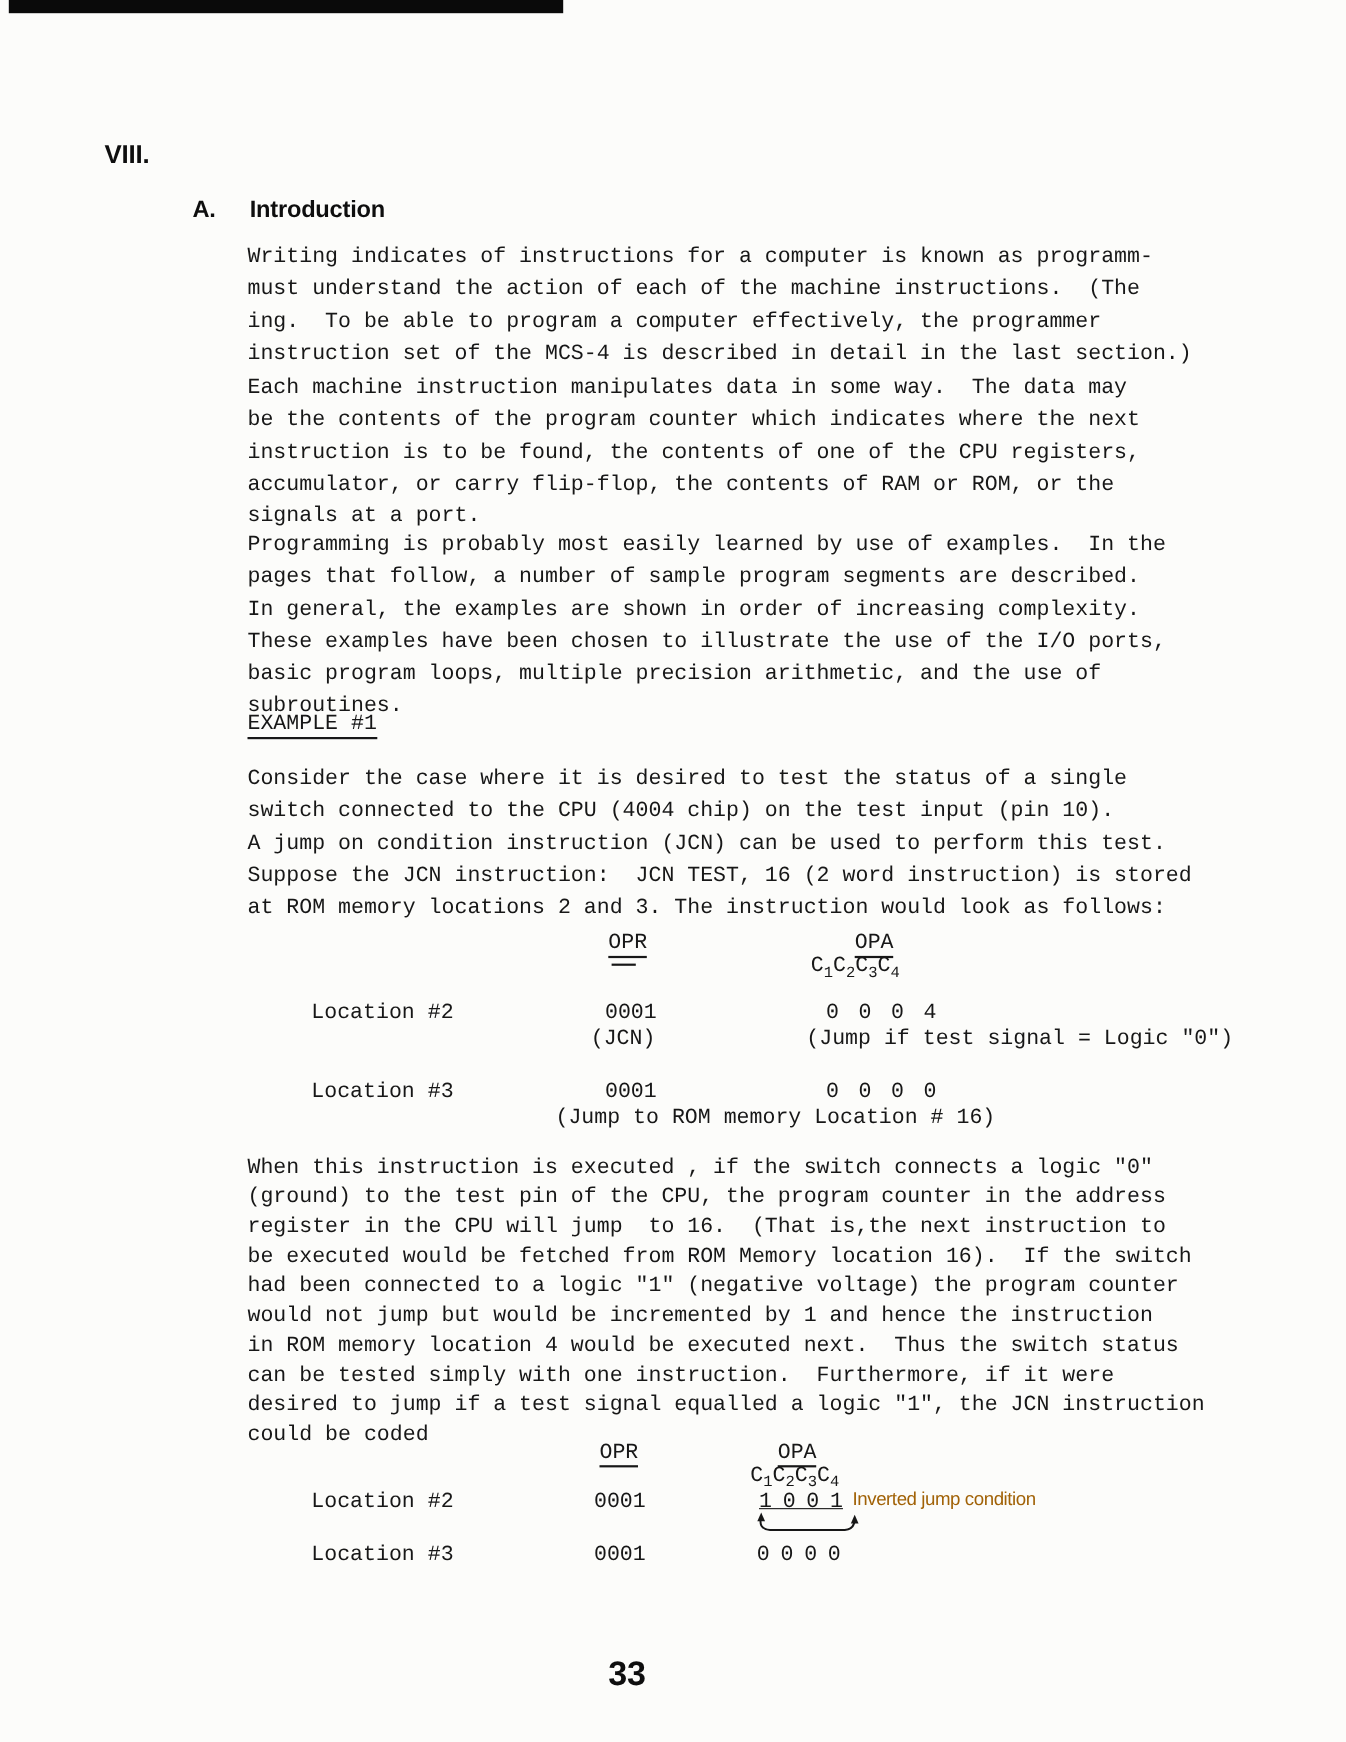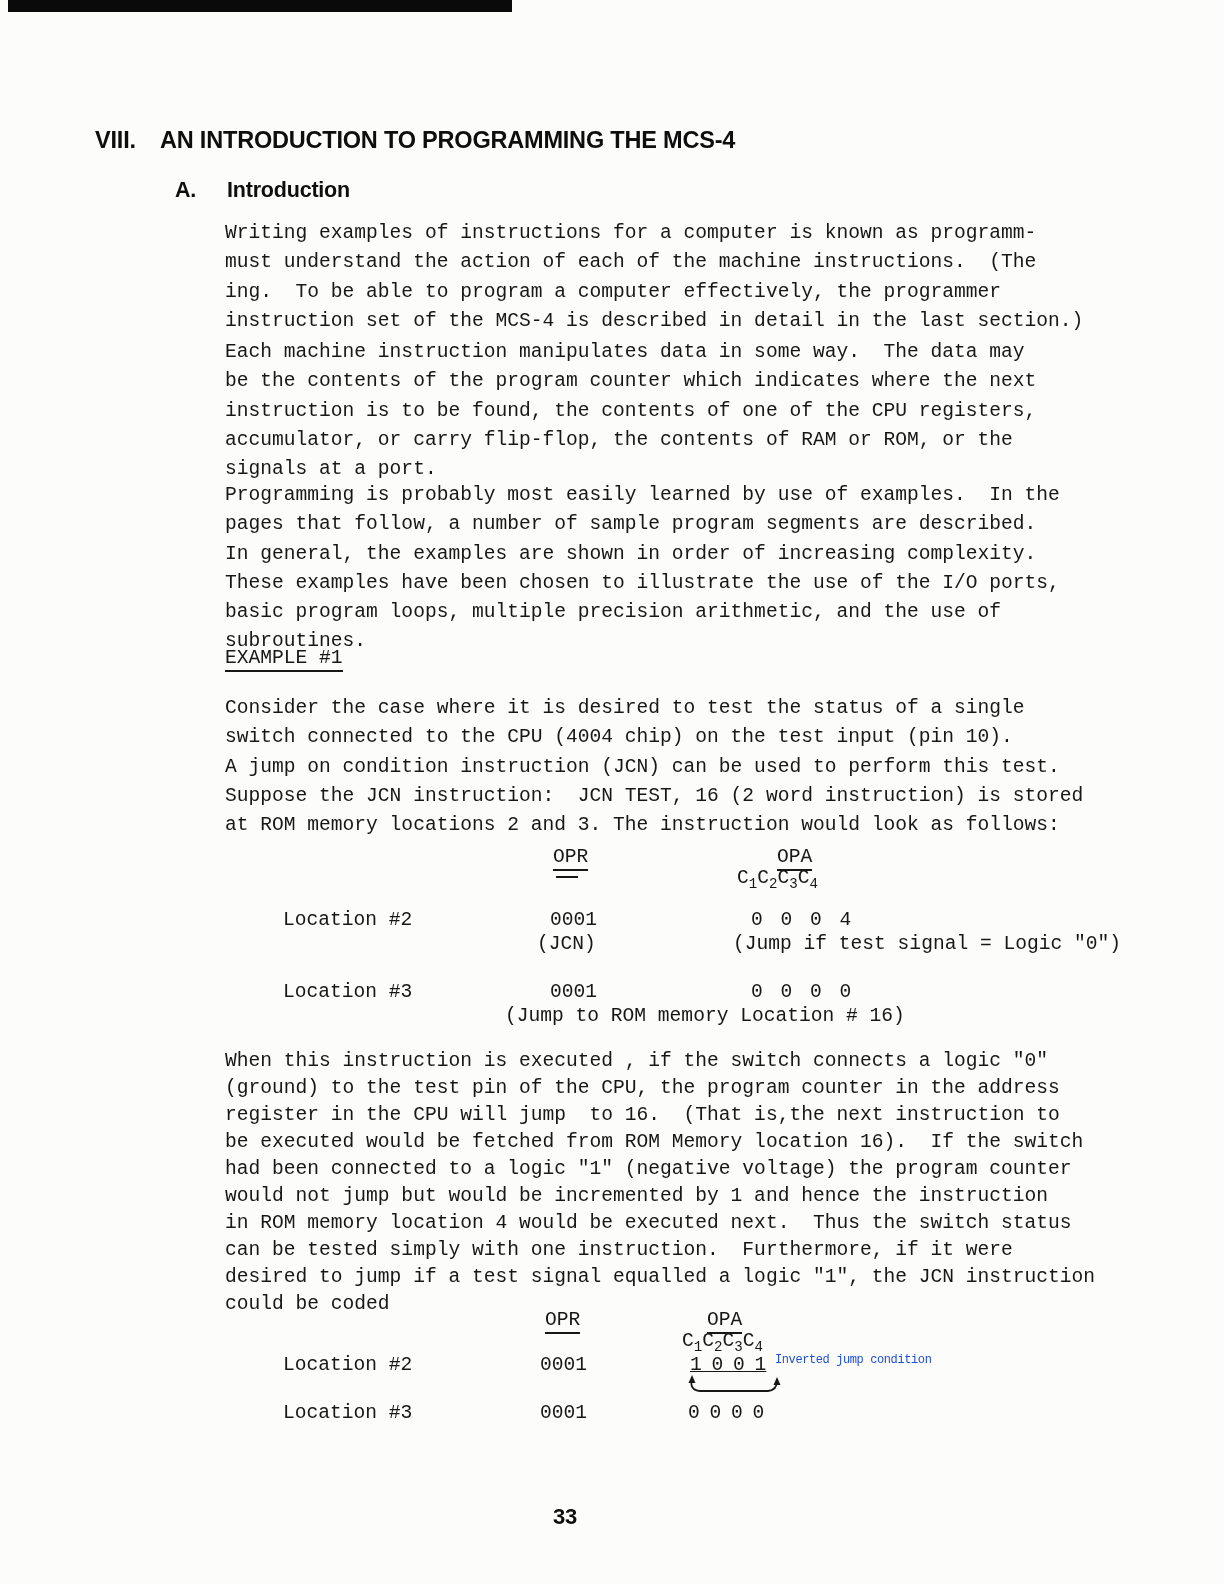--- a/index.html
+++ b/index.html
@@ -21,48 +21,47 @@
   .mono-tight{line-height:27px;}
   .sans-bold{
     font-family:"Liberation Sans","DejaVu Sans",sans-serif;
     font-weight:bold;
     color:#0e0e0e;
     white-space:pre;
     letter-spacing:-0.2px;
   }
   .heading{font-size:23.5px;}
   .subheading{font-size:21.5px;}
-  .pagenum{font-size:22px;}
+  .pagenum{font-size:31px;}
   .scan-bar{background:#0a0a0a;}
   .uline{border-bottom:2px solid #171717;padding-bottom:1px;}
   .tbl-cell{position:absolute;top:0;}
   .row{position:absolute;height:26px;}
   .note-small{
-    font-family:Liberation Mono, monospace;
-    font-size:12px;
+    font-family:Liberation Sans, sans-serif;
+    font-size:17px;
     letter-spacing:-0.4px;
     white-space:pre;
-    color:#1d4ed8;
+    color:#a16207;
   }
   sub{font-size:0.72em;line-height:0;}
 </style>
 </head>
 <body>
 
 <div class="page">
 
   <div class="abs scan-bar" style="left:8px;top:0;width:504px;height:12px;"></div>
 
   <div class="abs sans-bold heading" style="left:95px;top:127px;">VIII.</div>
-  <div class="abs sans-bold heading" style="left:160px;top:127px;">AN INTRODUCTION TO PROGRAMMING THE MCS-4</div>
 
   <div class="abs sans-bold subheading" style="left:175px;top:178px;">A.</div>
   <div class="abs sans-bold subheading" style="left:227px;top:178px;">Introduction</div>
 
-  <div class="abs mono" style="left:225px;top:219px;"><div>Writing examples of instructions for a computer is known as programm-</div><div>must understand the action of each of the machine instructions.  (The</div><div>ing.  To be able to program a computer effectively, the programmer</div><div>instruction set of the MCS-4 is described in detail in the last section.)</div></div>
+  <div class="abs mono" style="left:225px;top:219px;"><div>Writing indicates of instructions for a computer is known as programm-</div><div>must understand the action of each of the machine instructions.  (The</div><div>ing.  To be able to program a computer effectively, the programmer</div><div>instruction set of the MCS-4 is described in detail in the last section.)</div></div>
 
   <div class="abs mono" style="left:225px;top:338px;"><div>Each machine instruction manipulates data in some way.  The data may</div><div>be the contents of the program counter which indicates where the next</div><div>instruction is to be found, the contents of one of the CPU registers,</div><div>accumulator, or carry flip-flop, the contents of RAM or ROM, or the</div><div>signals at a port.</div></div>
 
   <div class="abs mono" style="left:225px;top:481px;"><div>Programming is probably most easily learned by use of examples.  In the</div><div>pages that follow, a number of sample program segments are described.</div><div>In general, the examples are shown in order of increasing complexity.</div><div>These examples have been chosen to illustrate the use of the I/O ports,</div><div>basic program loops, multiple precision arithmetic, and the use of</div><div>subroutines.</div></div>
 
   <div class="abs mono" style="left:225px;top:644px;"><span class="uline">EXAMPLE #1</span></div>
 
   <div class="abs mono" style="left:225px;top:694px;"><div>Consider the case where it is desired to test the status of a single</div><div>switch connected to the CPU (4004 chip) on the test input (pin 10).</div><div>A jump on condition instruction (JCN) can be used to perform this test.</div><div>Suppose the JCN instruction:  JCN TEST, 16 (2 word instruction) is stored</div><div>at ROM memory locations 2 and 3. The instruction would look as follows:</div></div>
 
   <div class="abs mono" style="left:553px;top:843px;"><span class="uline">OPR</span></div>

